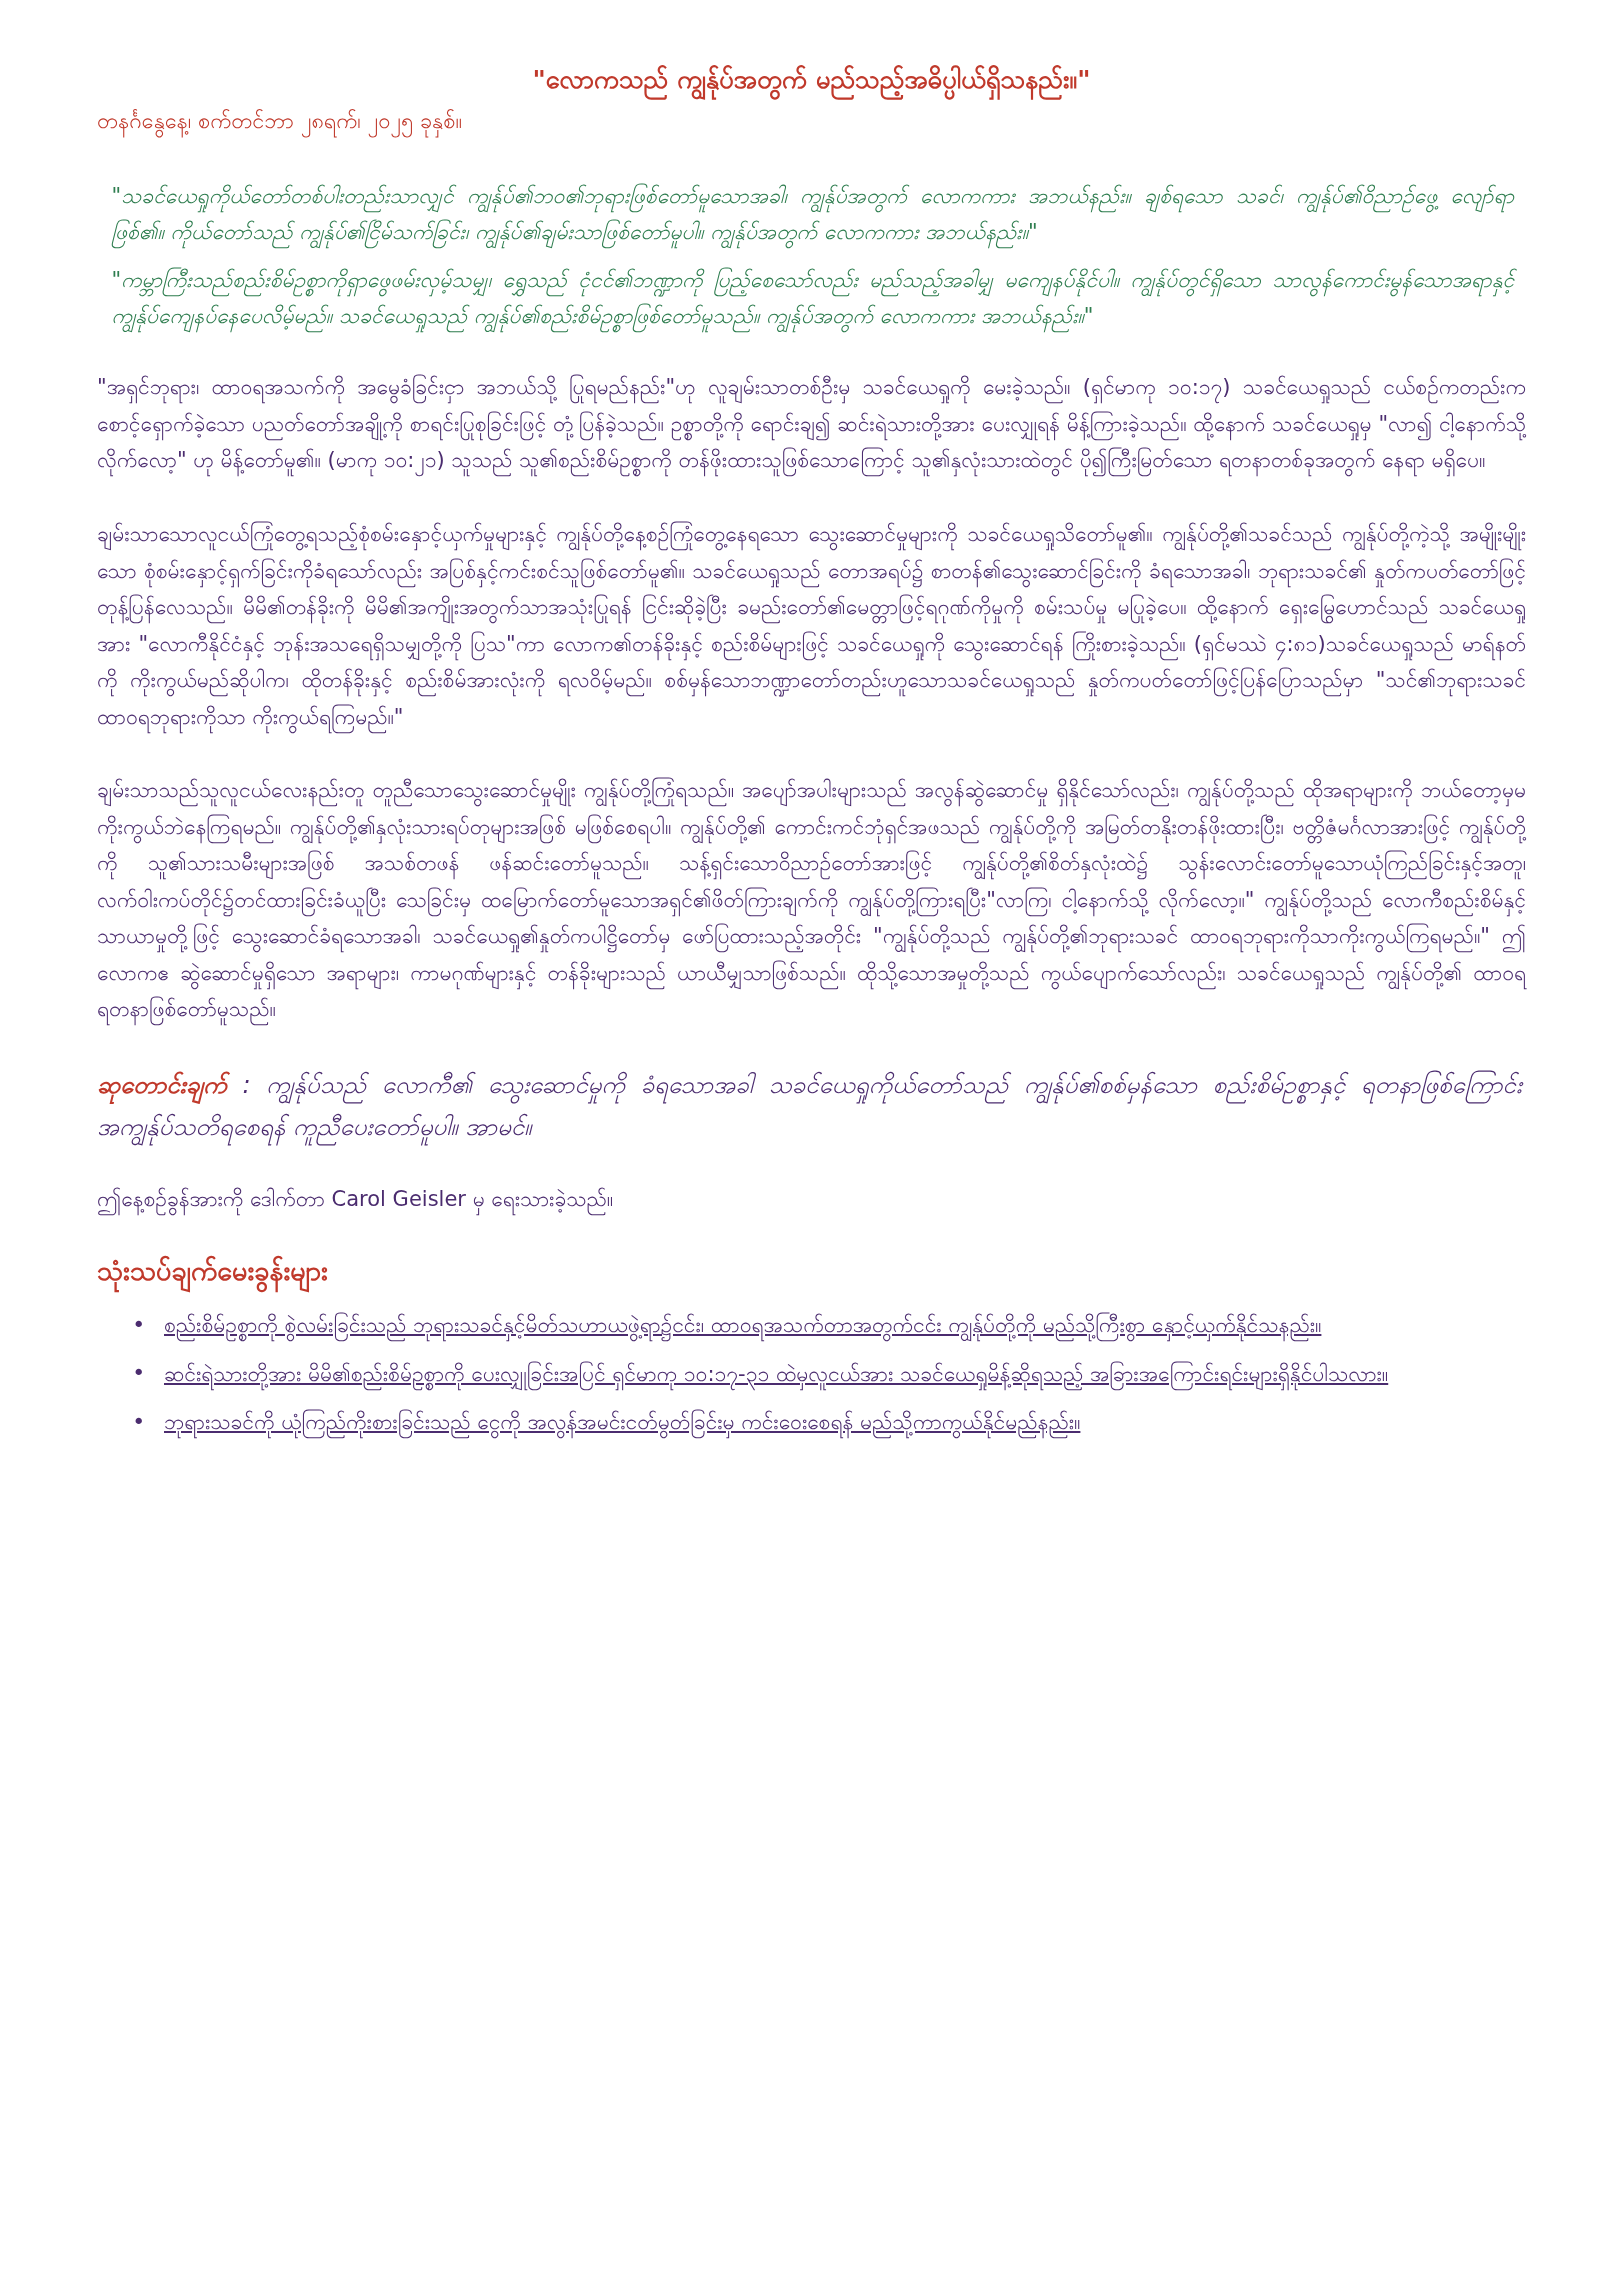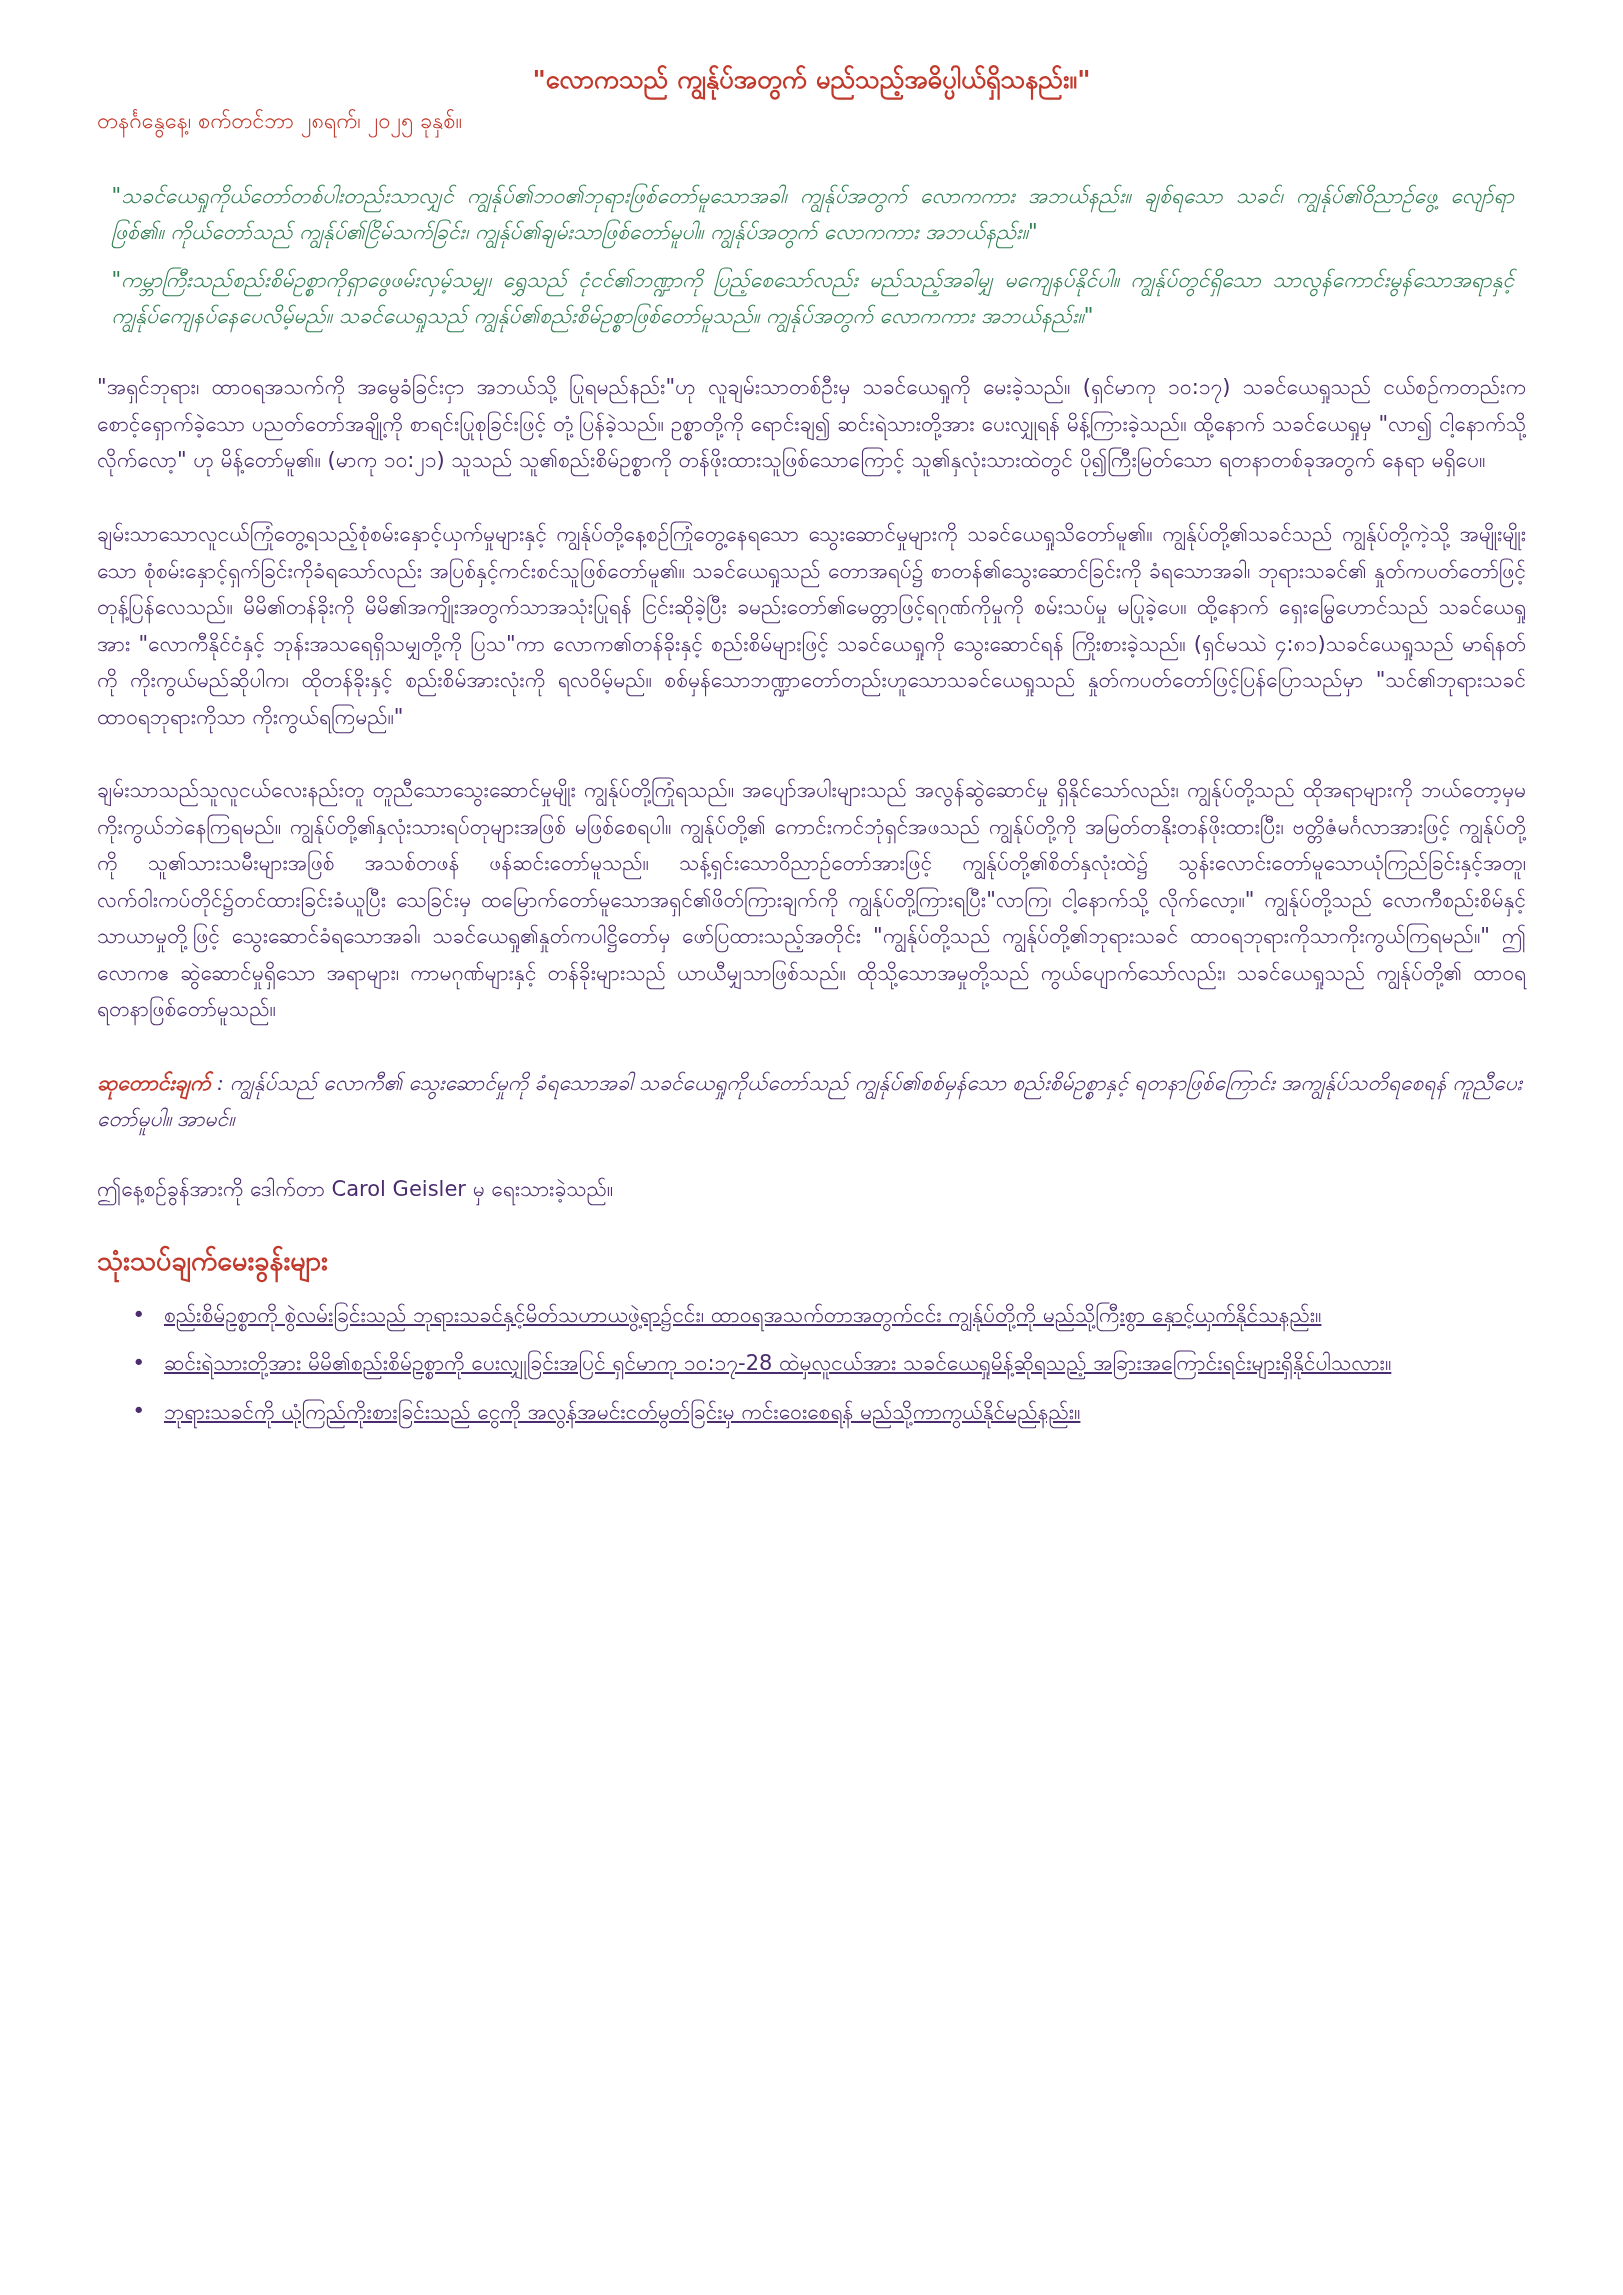--- a/index.html
+++ b/index.html
@@ -47,27 +47,26 @@
     margin-bottom: 35px;
   }
   .para {
     color: #4b2c6f;
     font-size: 21px;
     line-height: 1.74;
     text-align: justify;
     margin: 0 0 37px 0;
   }
   .prayer {
-    font-size: 21px;
+    font-size: 24px;
     line-height: 1.74;
     text-align: justify;
     margin: 0 4px 34px 0;
     font-style: italic;
     color: #4b2c6f;
-    font-family: Liberation Serif, serif;
   }
   .prayer .lead {
     color: #c0392b;
     font-weight: bold;
     font-style: italic;
   }
   .author {
     color: #4b2c6f;
     font-size: 21px;
     line-height: 1.7;
@@ -121,18 +120,18 @@
   <p class="prayer">
     <span class="lead">ဆုတောင်းချက်</span>
     <span>: ကျွန်ုပ်သည် လောကီ၏ သွေးဆောင်မှုကို ခံရသောအခါ သခင်ယေရှုကိုယ်တော်သည် ကျွန်ုပ်၏စစ်မှန်သော စည်းစိမ်ဥစ္စာနှင့် ရတနာဖြစ်ကြောင်း အကျွန်ုပ်သတိရစေရန် ကူညီပေးတော်မူပါ။ အာမင်။</span>
   </p>
 
   <p class="author">ဤနေ့စဉ်ခွန်အားကို ဒေါက်တာ Carol Geisler မှ ရေးသားခဲ့သည်။</p>
 
   <div class="qtitle">သုံးသပ်ချက်မေးခွန်းများ</div>
   <ul class="questions">
     <li>စည်းစိမ်ဥစ္စာကို စွဲလမ်းခြင်းသည် ဘုရားသခင်နှင့်မိတ်သဟာယဖွဲ့ရာ၌ငင်း၊ ထာဝရအသက်တာအတွက်ငင်း ကျွန်ုပ်တို့ကို မည်သို့ကြီးစွာ နှောင့်ယှက်နိုင်သနည်း။</li>
-    <li>ဆင်းရဲသားတို့အား မိမိ၏စည်းစိမ်ဥစ္စာကို ပေးလျှုခြင်းအပြင် ရှင်မာကု ၁၀:၁၇-28 ထဲမှလူငယ်အား သခင်ယေရှုမိန့်ဆိုရသည့် အခြားအကြောင်းရင်းများရှိနိုင်ပါသလား။</li>
+    <li>ဆင်းရဲသားတို့အား မိမိ၏စည်းစိမ်ဥစ္စာကို ပေးလျှုခြင်းအပြင် ရှင်မာကု ၁၀:၁၇-၃၁ ထဲမှလူငယ်အား သခင်ယေရှုမိန့်ဆိုရသည့် အခြားအကြောင်းရင်းများရှိနိုင်ပါသလား။</li>
     <li>ဘုရားသခင်ကို ယုံကြည်ကိုးစားခြင်းသည် ငွေကို အလွန်အမင်းငတ်မွတ်ခြင်းမှ ကင်းဝေးစေရန် မည်သို့ကာကွယ်နိုင်မည်နည်း။</li>
   </ul>
 
 </div>
 
 
 </body></html>

